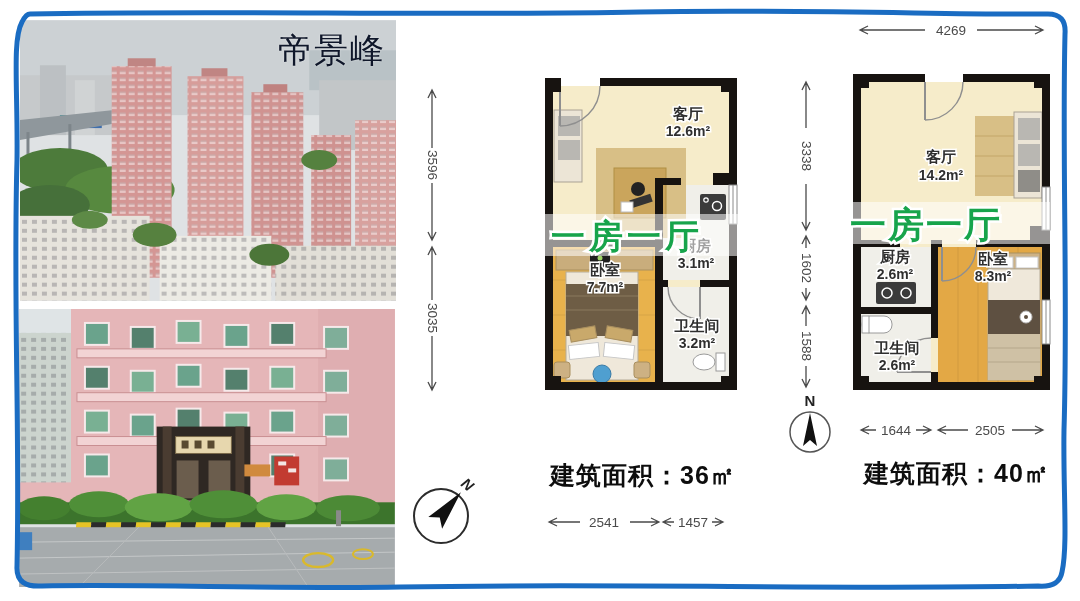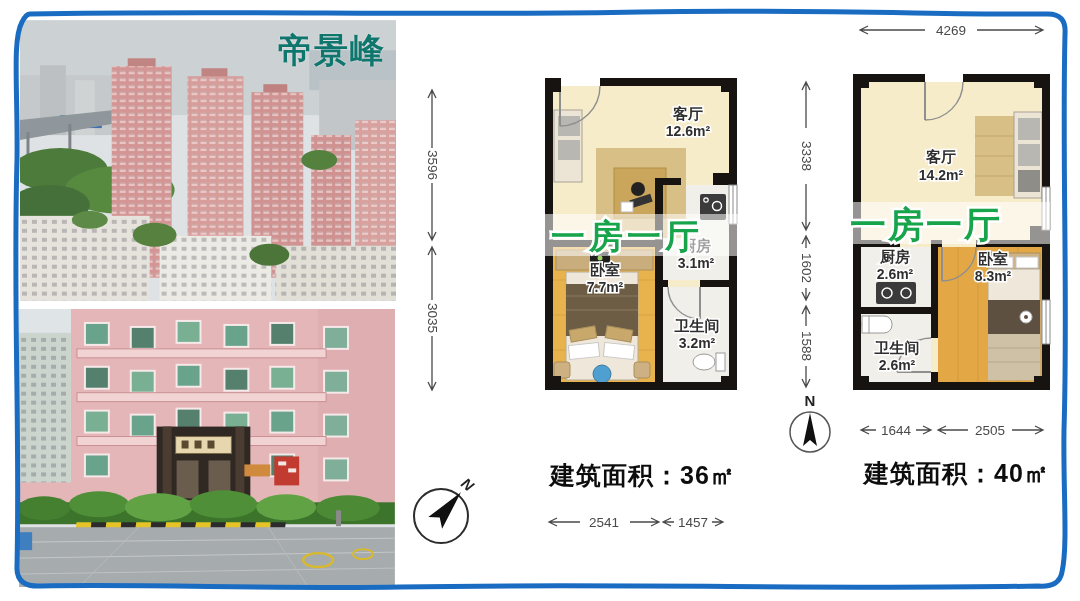--- a/index.html
+++ b/index.html
@@ -4,21 +4,21 @@
 <style>
   html,body{margin:0;padding:0;background:#ffffff;}
   .canvas{
     position:relative;width:1080px;height:601px;background:#fff;overflow:hidden;
     font-family:"Liberation Sans","DejaVu Sans",sans-serif;
   }
   .photo{position:absolute;overflow:hidden;z-index:1;background:#dfe2e4;}
   .photo svg{display:block;}
   .photo-title{
     position:absolute;top:8px;right:10px;
-    font-size:34px;font-weight:bold;color:#0f766e;letter-spacing:2px;
+    font-size:34px;font-weight:normal;color:#0f172a;letter-spacing:2px;
     text-shadow:0 0 2px rgba(255,255,255,.6);
   }
   .plans-svg{position:absolute;left:0;top:0;z-index:5;pointer-events:none;}
   .border-svg{position:absolute;left:0;top:0;z-index:9;pointer-events:none;}
 
   
   text{font-family:"Liberation Sans","DejaVu Sans",sans-serif;}
   .dim{font-size:13.5px;fill:#4a4a4a;}
   .rname{font-size:15px;fill:#2f2f2f;font-weight:bold;stroke:#ffffff;stroke-width:3px;paint-order:stroke;}
   .rarea{font-size:14px;fill:#2f2f2f;font-weight:bold;stroke:#ffffff;stroke-width:3px;paint-order:stroke;}

